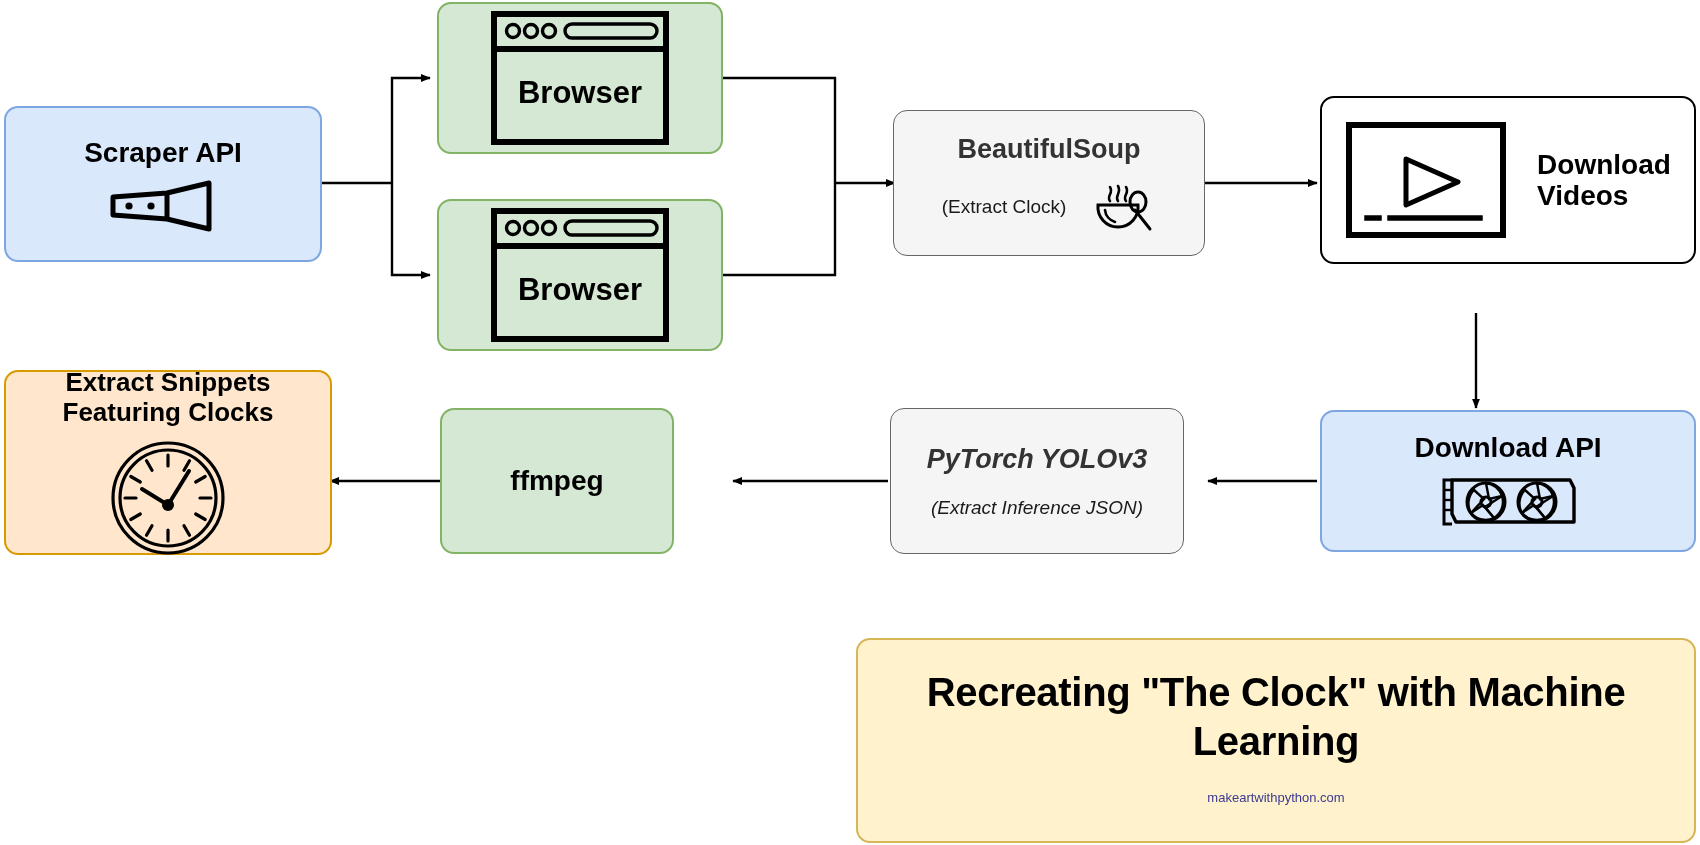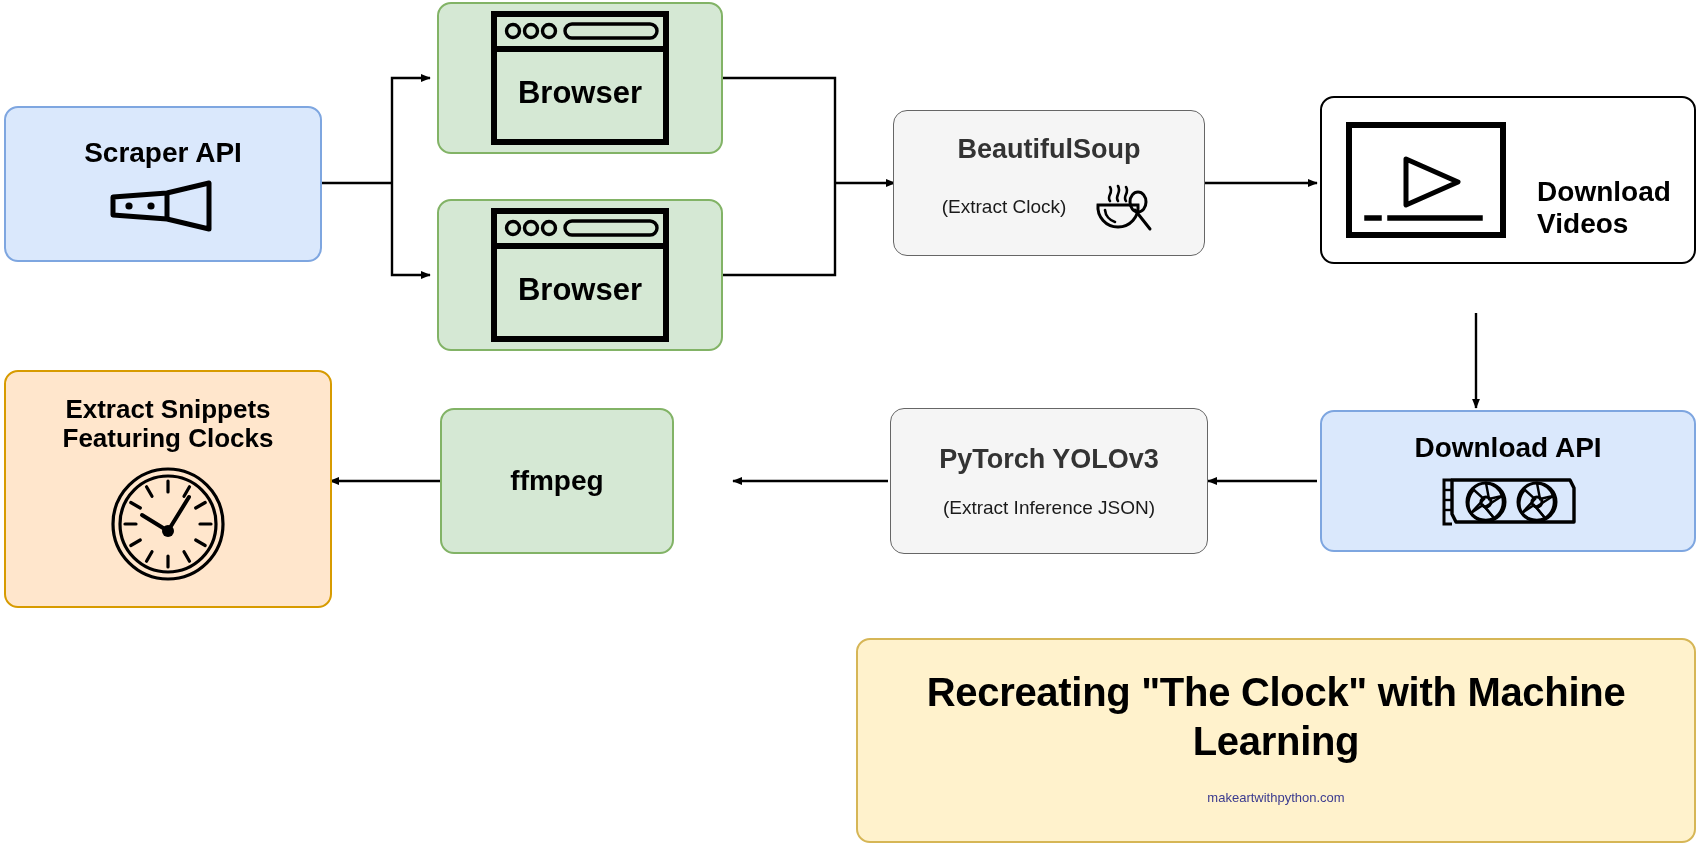--- a/index.html
+++ b/index.html
@@ -110,21 +110,21 @@
           <path d="M24,20 C20,15 28,12 24,5" fill="none" stroke="#000" stroke-width="2.6" stroke-linecap="round"></path>
           <path d="M32,20 C28,15 36,12 32,6" fill="none" stroke="#000" stroke-width="2.6" stroke-linecap="round"></path>
           <ellipse cx="44" cy="21" rx="8" ry="10" fill="none" stroke="#000" stroke-width="3"></ellipse>
           <line x1="41" y1="29" x2="56" y2="48" stroke="#000" stroke-width="3" stroke-linecap="round"></line>
         </svg>
       </span>
     </div>
   </div>
 
   <div class="node n-white" style="left:1320px;top:96px;width:376px;height:168px;border-width:2.5px;">
-    <div class="row" style="gap:30px;align-items:flex-end;">
+    <div class="row" style="gap:30px;">
       <span>
         <svg width="162" height="118" viewBox="0 0 162 118">
           <rect x="4" y="4" width="154" height="110" fill="none" stroke="#000" stroke-width="6"></rect>
           <path d="M61,38 L113,61 L61,84 Z" fill="none" stroke="#000" stroke-width="5" stroke-linejoin="round"></path>
           <line x1="22" y1="97" x2="34" y2="97" stroke="#000" stroke-width="5.5" stroke-linecap="square"></line>
           <line x1="45" y1="97" x2="135" y2="97" stroke="#000" stroke-width="5.5" stroke-linecap="square"></line>
         </svg>
       </span>
       <div class="title-txt t28" style="text-align:left;">
         <div>Download</div>
@@ -151,30 +151,30 @@
         <circle cx="97" cy="30" r="19" fill="none" stroke="#000" stroke-width="3"></circle>
         <circle cx="97" cy="30" r="5" fill="none" stroke="#000" stroke-width="3"></circle>
         <path d="M97,11 A19,19 0 0 1 113,24 L100,27 Z" fill="none" stroke="#000" stroke-width="2.4"></path>
         <path d="M113,24 A19,19 0 0 1 105,46 L96,35 Z" fill="none" stroke="#000" stroke-width="2.4"></path>
         <path d="M105,46 A19,19 0 0 1 82,41 L94,33 Z" fill="none" stroke="#000" stroke-width="2.4"></path>
         <path d="M82,41 A19,19 0 0 1 85,18 L95,27 Z" fill="none" stroke="#000" stroke-width="2.4"></path>
       </svg>
     </span>
   </div>
 
-  <div class="node n-gray" style="left:890px;top:408px;width:318px;height:146px;border-width:1.5px;">
+  <div class="node n-gray" style="left:890px;top:408px;width:294px;height:146px;border-width:1.5px;font-style:italic;">
     <div class="gray-head">PyTorch YOLOv3</div>
     <div class="sub" style="margin-top:22px;">(Extract Inference JSON)</div>
   </div>
 
   <div class="node n-green" style="left:440px;top:408px;width:234px;height:146px;">
     <div class="title-txt t28">ffmpeg</div>
   </div>
 
-  <div class="node n-orange" style="left:4px;top:370px;width:328px;height:238px;">
+  <div class="node n-orange" style="left:4px;top:370px;width:328px;height:185px;">
     <div class="title-txt t26">
       <div>Extract Snippets</div>
       <div>Featuring Clocks</div>
     </div>
     <span style="margin-top:12px;">
       <svg width="118" height="118" viewBox="0 0 118 118">
         <circle cx="59" cy="59" r="55" fill="none" stroke="#000" stroke-width="3.2"></circle>
         <circle cx="59" cy="59" r="48" fill="none" stroke="#000" stroke-width="3.2"></circle>
         <g stroke="#000" stroke-width="3.2" stroke-linecap="round">
           <line x1="59" y1="16" x2="59" y2="27"></line>

